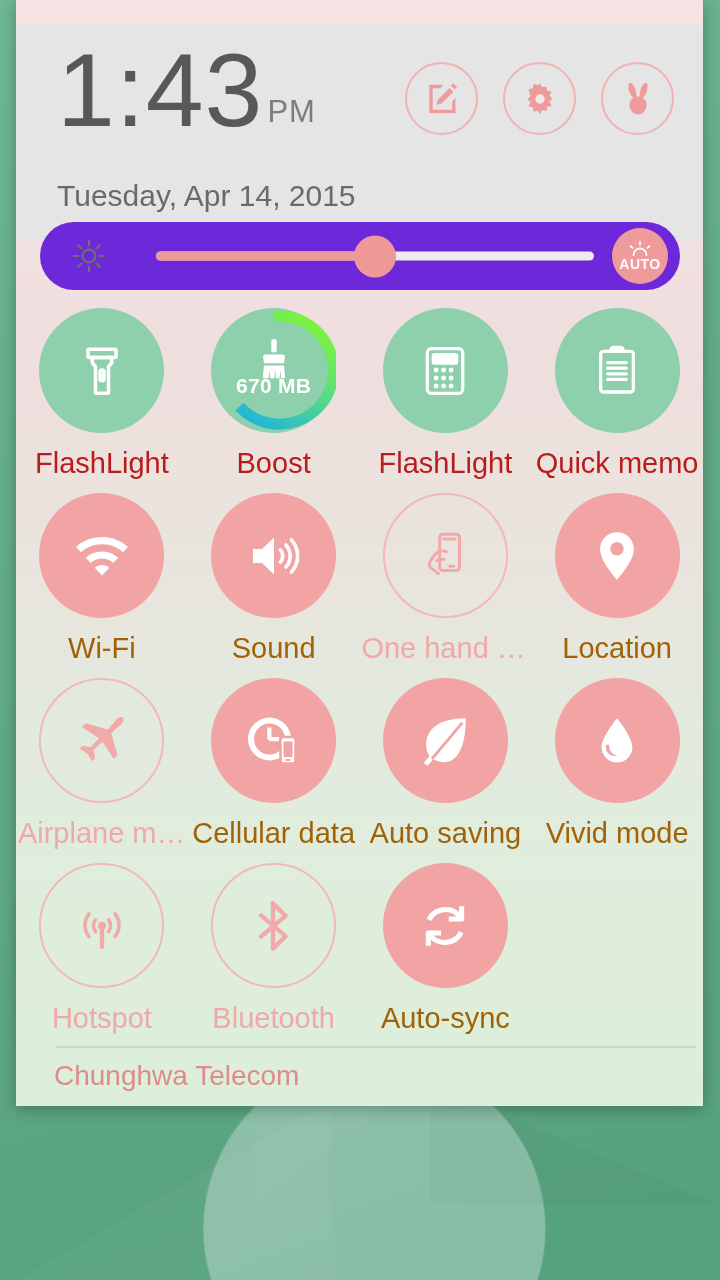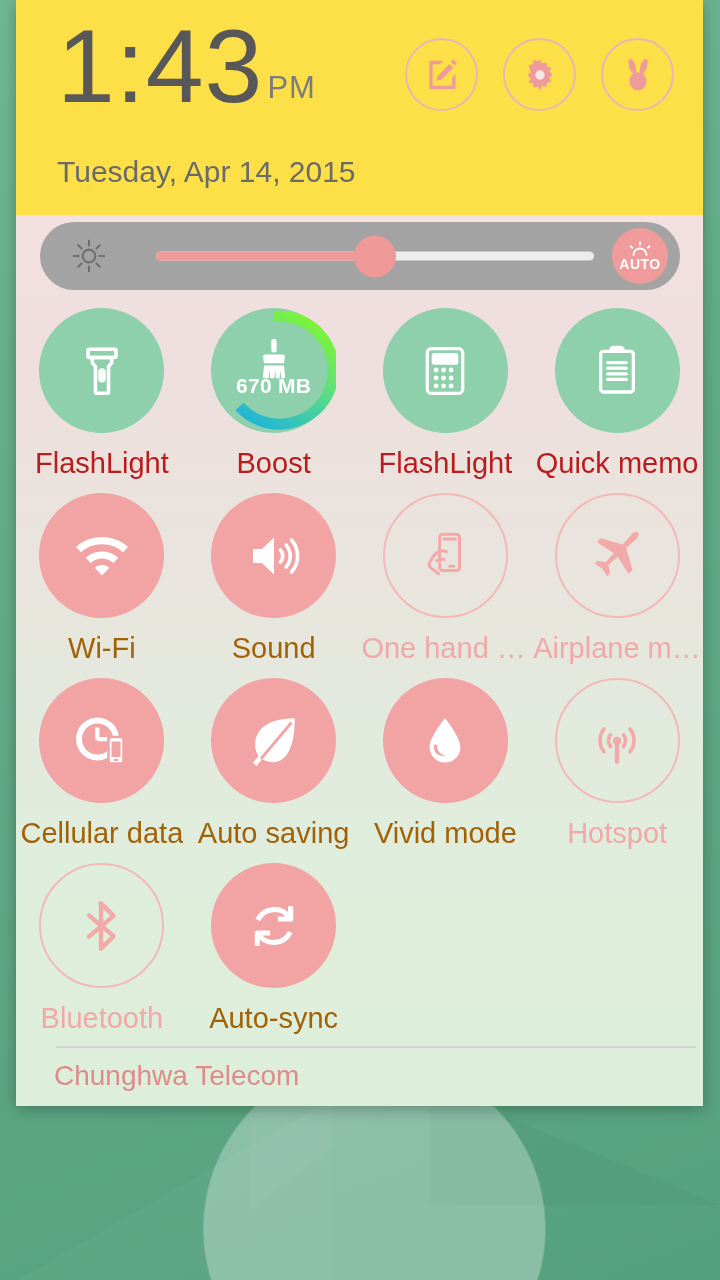--- a/index.html
+++ b/index.html
@@ -36,38 +36,38 @@
       #f5e3e3 0%,
       #f3e1e1 19%,
       #efdede 32%,
       #e9e4dd 50%,
       #e3e9de 64%,
       #dfeedc 80%,
       #ddeeda 100%);
   }
 
   
-  .header { position:relative; height:215px; background:#fde047; }
+  .header { position:relative; height:215px; background:#e5e5e5;margin-top:24px; }
   .clock { position:absolute; left:41px; top:14px; display:flex; align-items:flex-end; }
   .clock-time {
     font-size:104px; line-height:1; color:#585858; font-weight:300; letter-spacing:1px;
   }
   .clock-ampm { font-size:31px; color:#7c7c7c; font-weight:400; margin:0 0 12px 4px; letter-spacing:1px; }
   .date { position:absolute; left:41px; top:155px; font-size:30px; color:#6a6a6a; }
 
   .hdr-btns { position:absolute; right:29px; top:38px; display:flex; gap:25px; }
   .hdr-btn {
     width:73px; height:73px; border-radius:50%;
     border:2px solid #efb3b3; display:flex; align-items:center; justify-content:center;
   }
 
   
   .bright-wrap { position:absolute; left:24px; top:222px; width:640px; height:68px; }
   .bright-bar {
-    position:absolute; inset:0; background:#a3a3a3; border-radius:34px;
+    position:absolute; inset:0; background:#6d28d9; border-radius:34px;
     display:flex; align-items:center;
   }
   .sun-ico { position:absolute; left:30px; top:50%; transform:translateY(-50%); }
   .track {
     position:absolute; left:116px; right:86px; top:50%; transform:translateY(-50%);
     height:9px; border-radius:5px; background:#ececec;
   }
   .track-fill { position:absolute; left:0; top:0; height:100%; border-radius:5px; background:#ef9a9a; }
   .thumb {
     position:absolute; top:50%; width:42px; height:42px; border-radius:50%;
@@ -311,20 +311,31 @@
             <path d="M11.5 5h4.8" stroke-linecap="round"></path>
             <path d="M14 16.2h1.6" stroke-linecap="round"></path>
             <path d="M12.6 10.2c-1.3-.5-3.2-.3-4.3.7-1 .9-2 2.3-2.6 3.6-.4.9-.2 1.9.6 2.5l3 2.3" stroke-linecap="round"></path>
             <path d="M8.6 13.9c.9-.5 2-.7 3-.5" stroke-linecap="round"></path>
           </svg>
         </span>
       </div>
       <div class="label idle">One hand o...</div>
     </div>
 
+    <div class="tile">
+      <div class="circle on-pink">
+        <span>
+          <svg width="58" height="58" viewBox="0 0 24 24">
+            <path d="M12 2.2c-3.9 0-7 3.1-7 7 0 5.1 7 12.6 7 12.6s7-7.5 7-12.6c0-3.9-3.1-7-7-7z" fill="#fff"></path>
+            <circle cx="12" cy="9" r="2.8" fill="#f2a3a3"></circle>
+          </svg>
+        </span>
+      </div>
+      <div class="label active">Location</div>
+    </div>
 
     <div class="tile">
       <div class="circle off-pink">
         <span>
           <svg width="62" height="62" viewBox="0 0 24 24" fill="#f2a9a9">
             <path d="M20.4 3.2c-.7-.7-1.8-.6-2.6.3l-3.6 4-8.5-2.4-1.5 1.5 6.6 4.3-3.2 3.5-3.2-.6-1.1 1.1 3 1.9 1.9 3 1.1-1.1-.6-3.2 3.5-3.2 4.3 6.6 1.5-1.5-2.4-8.5 4-3.6c.9-.8 1-1.9.3-2.6z"></path>
           </svg>
         </span>
       </div>
       <div class="label idle">Airplane mo...</div>

